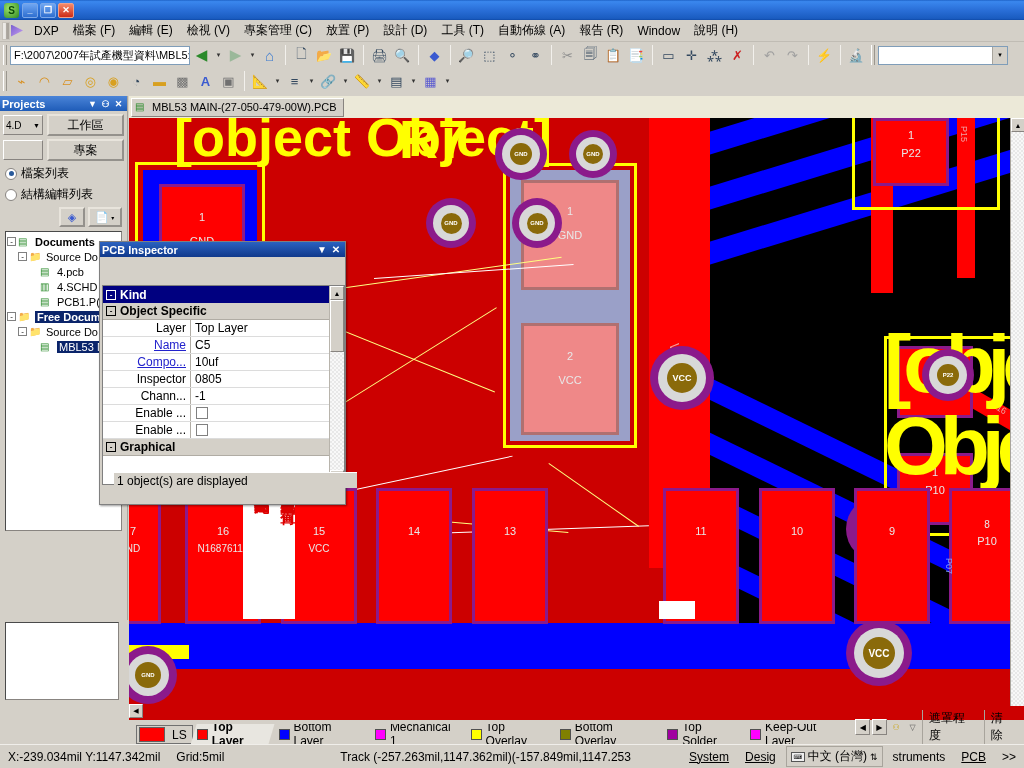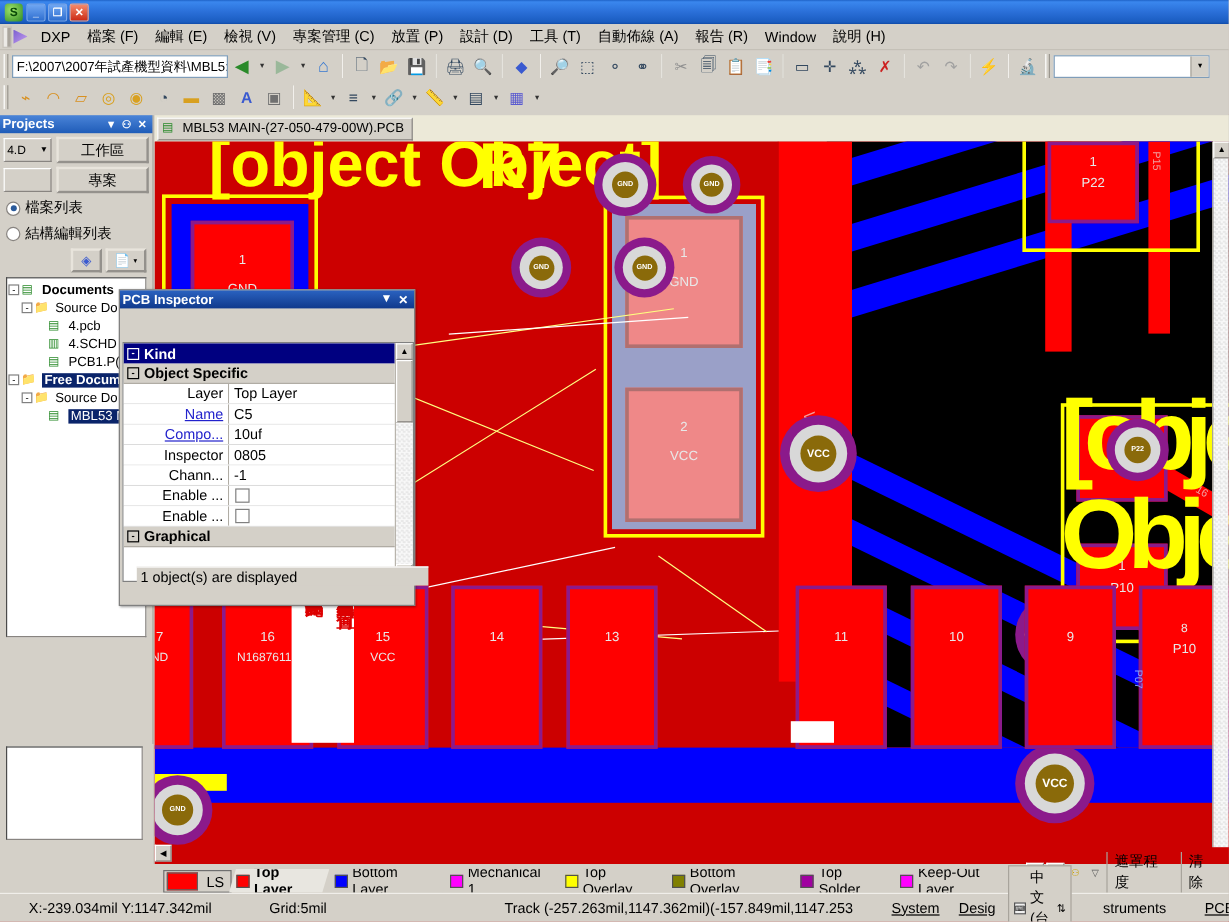--- a/index.html
+++ b/index.html
@@ -282,21 +282,21 @@
     display:flex;align-items:center;justify-content:center;font-size:8px;
   }
   .lb-txt{padding:0 6px;font-size:12px;border-left:1px solid #a8a49c;}
 
   
   .statusbar{
     position:absolute;left:0;top:744px;width:1024px;height:24px;
     background:#d4d0c8;border-top:1px solid #f0eeea;display:flex;align-items:center;
     font-size:12px;
   }
-  .sb-seg{padding:0 24px;white-space:nowrap;}
+  .sb-seg{padding:0 8px;white-space:nowrap;}
   .sb-link{text-decoration:underline;padding:0 8px;}
   .ime{
     display:flex;align-items:center;gap:3px;background:#d4d0c8;
     border:1px solid #a8a49c;padding:1px 4px;margin:0 2px;
   }
   .ime .kb{
     width:14px;height:10px;border:1px solid #555;background:#f0f0f0;
     display:flex;align-items:center;justify-content:center;font-size:6px;
   }
   .sb-spacer{flex:1;}

